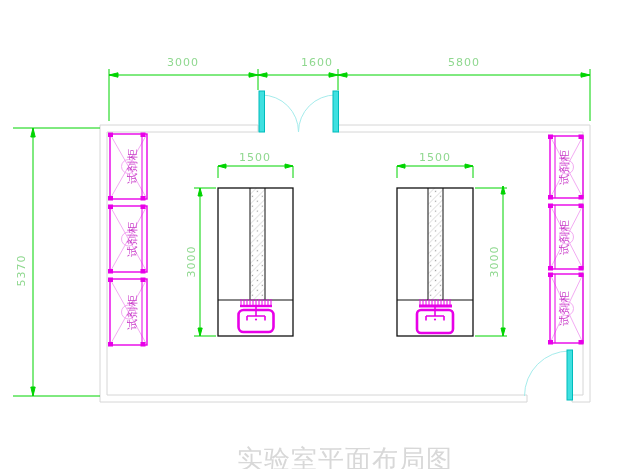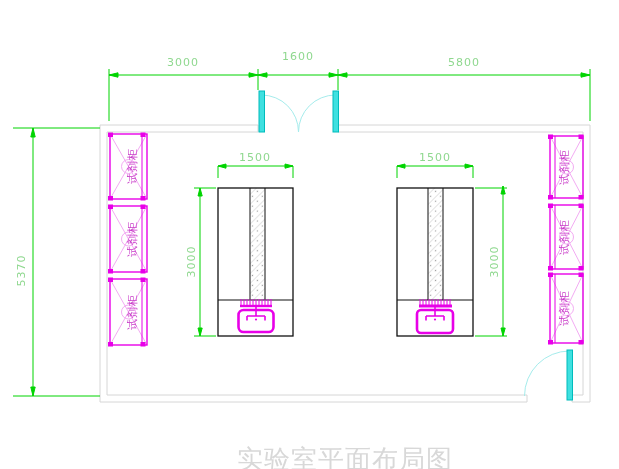--- a/index.html
+++ b/index.html
@@ -205,21 +205,21 @@
       <line x1="555" y1="246" x2="555" y2="315" stroke="#e800e8" stroke-width="1"></line>
       <rect x="548" y="244.5" width="5" height="4.5" fill="#e800e8"></rect>
           <rect x="578.5" y="244.5" width="5" height="4.5" fill="#e800e8"></rect>
       <rect x="548" y="312" width="5" height="4.5" fill="#e800e8"></rect>
           <rect x="578.5" y="312" width="5" height="4.5" fill="#e800e8"></rect>
     </g>
   </g>
 </svg>
 
 <div class="lbl" style="left:148px;top:28px;width:70px;">3000</div>
-<div class="lbl" style="left:263px;top:22px;width:70px;">1600</div>
+<div class="lbl" style="left:263px;top:28px;width:70px;text-align:right;">1600</div>
 <div class="lbl" style="left:429px;top:28px;width:70px;">5800</div>
 <div class="lbl rot" style="left:1px;top:236px;width:40px;height:13px;">5370</div>
 <div class="lbl" style="left:220px;top:123px;width:70px;">1500</div>
 <div class="lbl" style="left:400px;top:123px;width:70px;">1500</div>
 <div class="lbl rot" style="left:156px;top:227px;width:70px;height:13px;">3000</div>
 <div class="lbl rot" style="left:459px;top:227px;width:70px;height:13px;">3000</div>
 
 <div class="cab-lbl" style="left:111px;top:132px;width:44px;">试剂柜</div>
 <div class="cab-lbl" style="left:111px;top:205px;width:44px;">试剂柜</div>
 <div class="cab-lbl" style="left:111px;top:278px;width:44px;">试剂柜</div>

